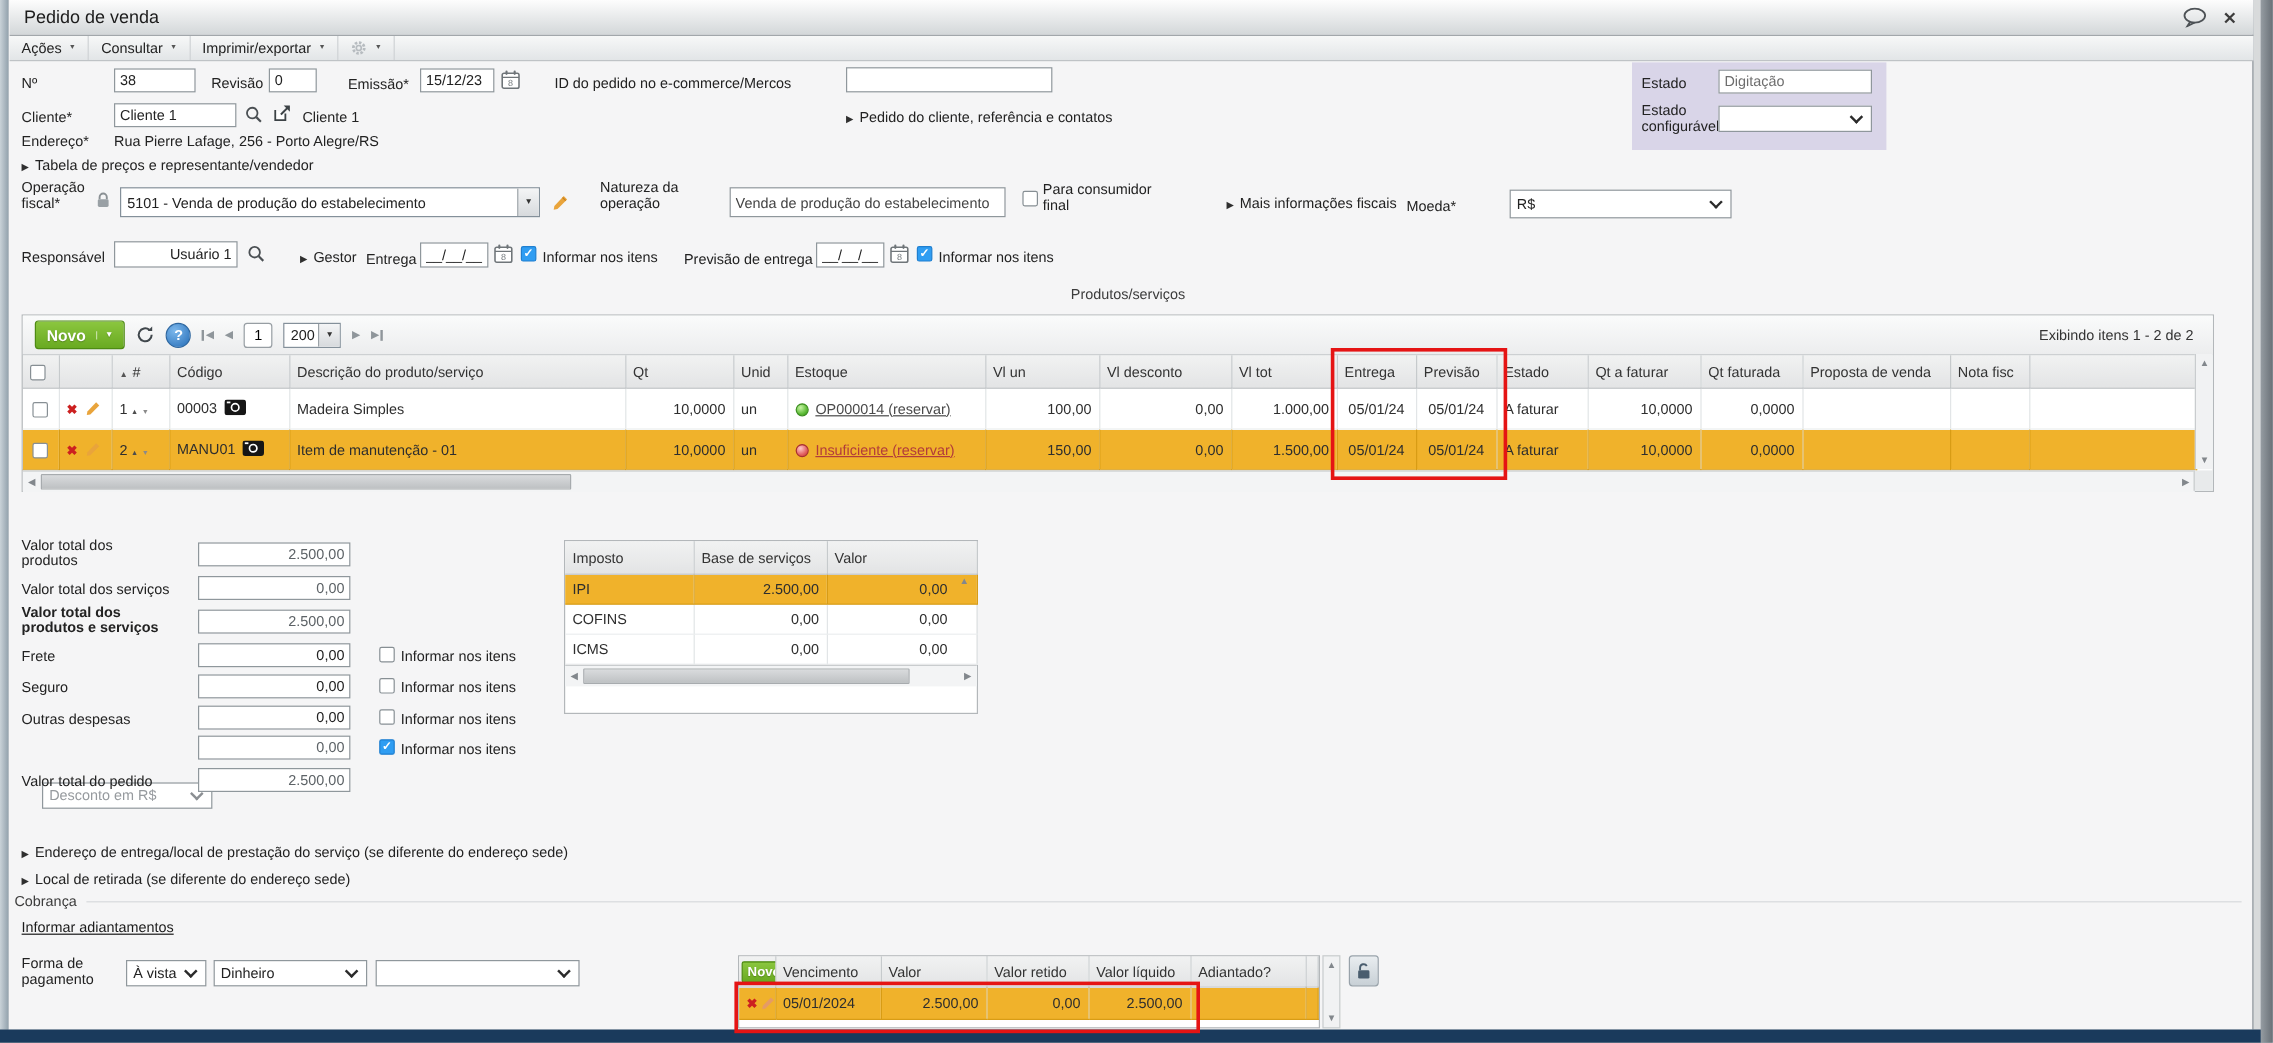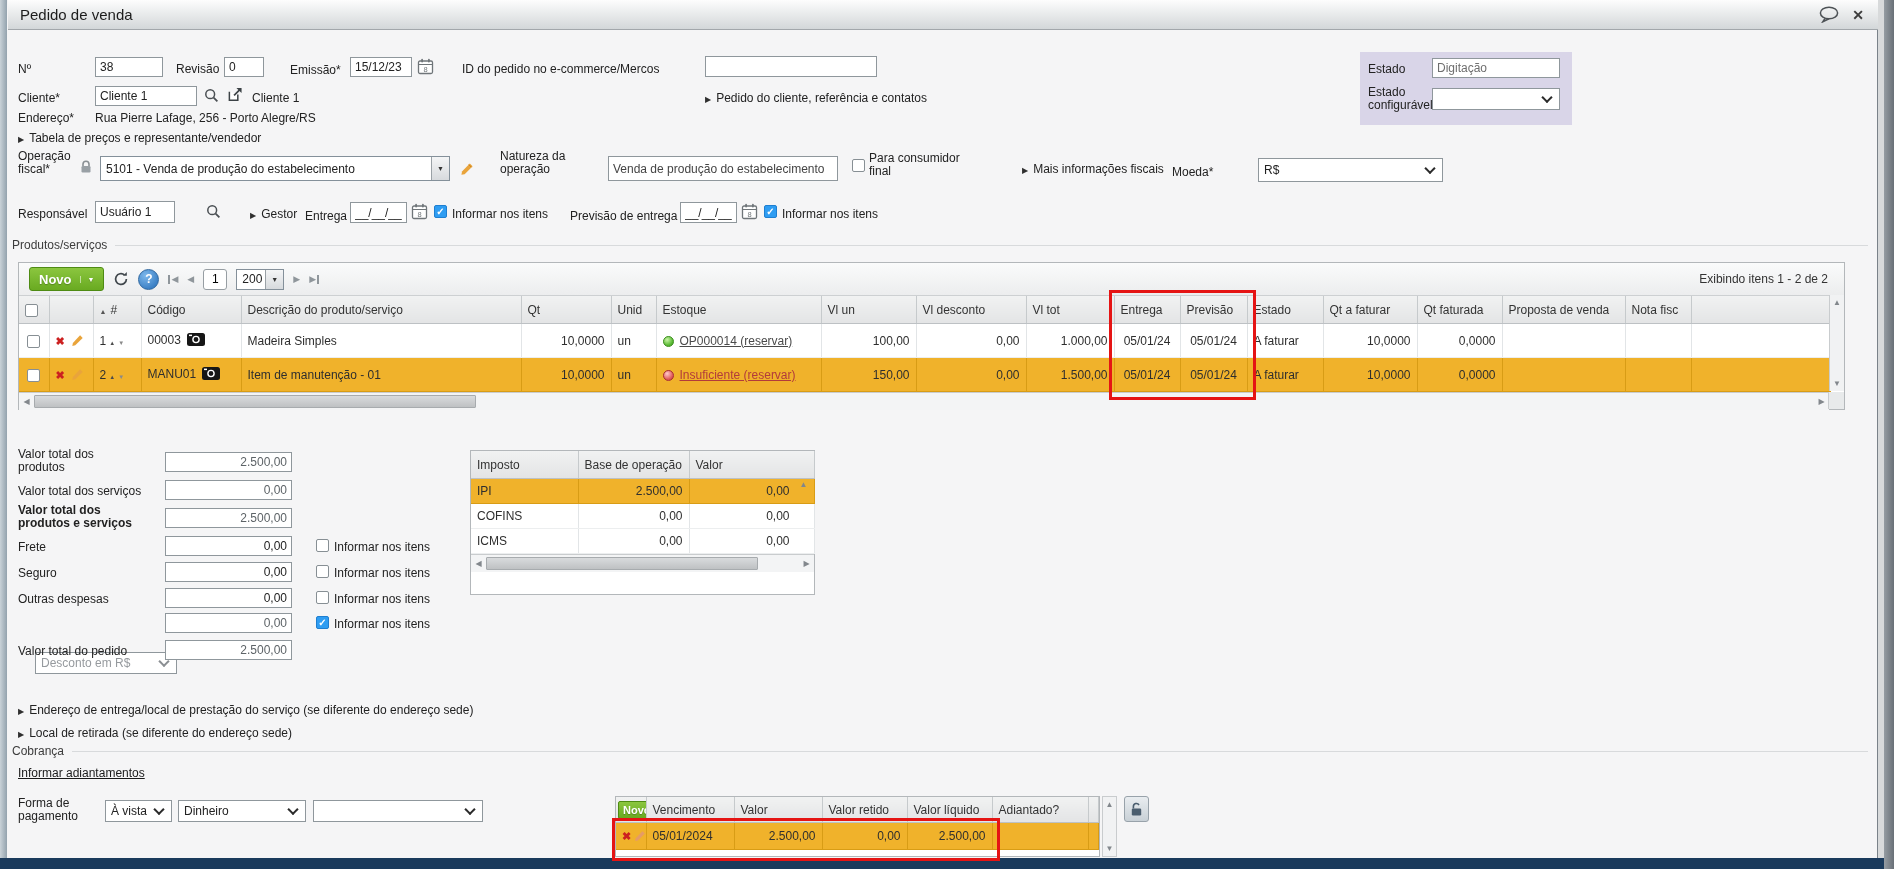--- a/index.html
+++ b/index.html
@@ -88,20 +88,41 @@
     <span class="title">Pedido de venda</span>
     <span class="tb-icons">
       <svg class="icbtn" width="22" height="17" viewBox="0 0 22 17">
           <ellipse cx="11" cy="7" rx="8.6" ry="5.8" fill="none" stroke="#4d5256" stroke-width="1.5"></ellipse>
           <path d="M7 12.3 L4.8 15.8 L11 12.8" fill="none" stroke="#4d5256" stroke-width="1.5"></path>
         </svg>
       <span class="closex">✕</span>
     </span>
   </div>
 
+  <div class="menubar">
+    <div class="mi">
+        <span>Ações</span>
+        <span class="caret">▼</span>
+      </div>
+    <div class="mi">
+        <span>Consultar</span>
+        <span class="caret">▼</span>
+      </div>
+    <div class="mi">
+        <span>Imprimir/exportar</span>
+        <span class="caret">▼</span>
+      </div>
+    <div class="mi">
+      <svg width="14" height="14" viewBox="0 0 16 16">
+          <circle cx="8" cy="8" r="5.2" fill="none" stroke="#b7bcc0" stroke-width="2.6" stroke-dasharray="2.4 1.6"></circle>
+          <circle cx="8" cy="8" r="2.4" fill="none" stroke="#b7bcc0" stroke-width="1.6"></circle>
+        </svg>
+      <span class="caret">▼</span>
+    </div>
+  </div>
 
   <span class="lbl" style="left:18px;top:62px;">Nº</span>
   <input class="inp" style="left: 95px; top: 57px; width: 68px; height: 20px;" value="38">
   <span class="lbl" style="left:176px;top:62px;">Revisão</span>
   <input class="inp" style="left: 224px; top: 57px; width: 40px; height: 20px;" value="0">
   <span class="lbl" style="left:290px;top:63px;">Emissão*</span>
   <input class="inp" style="left: 350px; top: 57px; width: 62px; height: 20px;" value="15/12/23">
   <span class="abs icbtn" style="left:417px;top:58px;">
     <svg width="17" height="17" viewBox="0 0 17 17">
         <rect x="1.5" y="3" width="14" height="12.5" rx="1.5" fill="#fff" stroke="#6f7579" stroke-width="1.3"></rect>
@@ -168,21 +189,21 @@
   <span class="cbx" style="left:852px;top:159px;"></span>
   <span class="lbl wrap" style="left:869px;top:152px;width:104px;">Para consumidor final</span>
   <div class="tgl" style="left:1022px;top:162px;"><span class="arr">▶</span><span>Mais informações fiscais</span></div>
   <span class="lbl" style="left:1172px;top:165px;">Moeda*</span>
   <div class="sel" style="left:1258px;top:158px;width:185px;height:24px;">
       <span>R$</span>
       <span class="chev"></span>
     </div>
 
   <span class="lbl" style="left:18px;top:207px;">Responsável</span>
-  <input class="inp" style="left: 95px; top: 201px; width: 80px; height: 22px;" value="Usuário 1">
+  <input class="inp" style="left: 95px; top: 201px; width: 103px; height: 22px; text-align: right;" value="Usuário 1">
   <span class="abs icbtn" style="left:206px;top:204px;">
     <svg width="15" height="15" viewBox="0 0 15 15">
         <circle cx="6.2" cy="6.2" r="4.4" fill="none" stroke="#4a4f53" stroke-width="1.5"></circle>
         <path d="M9.6 9.6 L13.4 13.4" stroke="#4a4f53" stroke-width="1.8"></path>
       </svg>
   </span>
   <div class="tgl" style="left:250px;top:207px;"><span class="arr">▶</span><span>Gestor</span></div>
   <span class="lbl" style="left:305px;top:209px;">Entrega</span>
   <input class="inp" style="left: 350px; top: 202px; width: 57px; height: 21px;" value="__/__/__">
   <span class="abs icbtn" style="left:411px;top:203px;">
@@ -203,21 +224,21 @@
         <rect x="1.5" y="3" width="14" height="12.5" rx="1.5" fill="#fff" stroke="#6f7579" stroke-width="1.3"></rect>
         <path d="M1.5 6.5h14" stroke="#6f7579"></path>
         <rect x="4.2" y="0.8" width="1.8" height="3.6" rx="0.9" fill="#6f7579"></rect>
         <rect x="11" y="0.8" width="1.8" height="3.6" rx="0.9" fill="#6f7579"></rect>
         <text x="8.5" y="13.8" font-size="7.5" text-anchor="middle" fill="#6f7579">8</text>
       </svg>
   </span>
   <span class="cbx on" style="left:764px;top:205px;">✓</span>
   <span class="lbl" style="left:782px;top:207px;">Informar nos itens</span>
 
-  <div class="legend" style="left:12px;top:238px;width:1856px;">
+  <div class="legend" style="left:12px;top:238px;width:1856px;flex-direction:column;">
     <span>Produtos/serviços</span>
       <span class="line"></span>
   </div>
 
   <div class="grid" style="left:18px;top:262px;width:1827px;height:148px;">
     <div class="gtoolbar">
       <button class="btn-novo">
           <span>Novo</span>
           <span class="dd">▼</span>
         </button>
@@ -391,21 +412,21 @@
   <div class="grid" style="left:470px;top:450px;width:345px;height:145px;">
     <table class="g" style="width:343px;">
       <colgroup>
           <col style="width:107px">
           <col style="width:111px">
           <col style="width:125px">
         </colgroup>
       <thead>
         <tr>
           <th>Imposto</th>
-          <th>Base de operação</th>
+          <th>Base de serviços</th>
           <th>Valor</th>
         </tr>
       </thead>
       <tbody>
 
       <tr style="height:25px;" class="hl">
             <td style="height:24px;">IPI</td>
             <td class="num" style="height:24px;">2.500,00</td>
             <td class="num" style="height:24px;padding-right:24px;">0,00</td>
           </tr>

